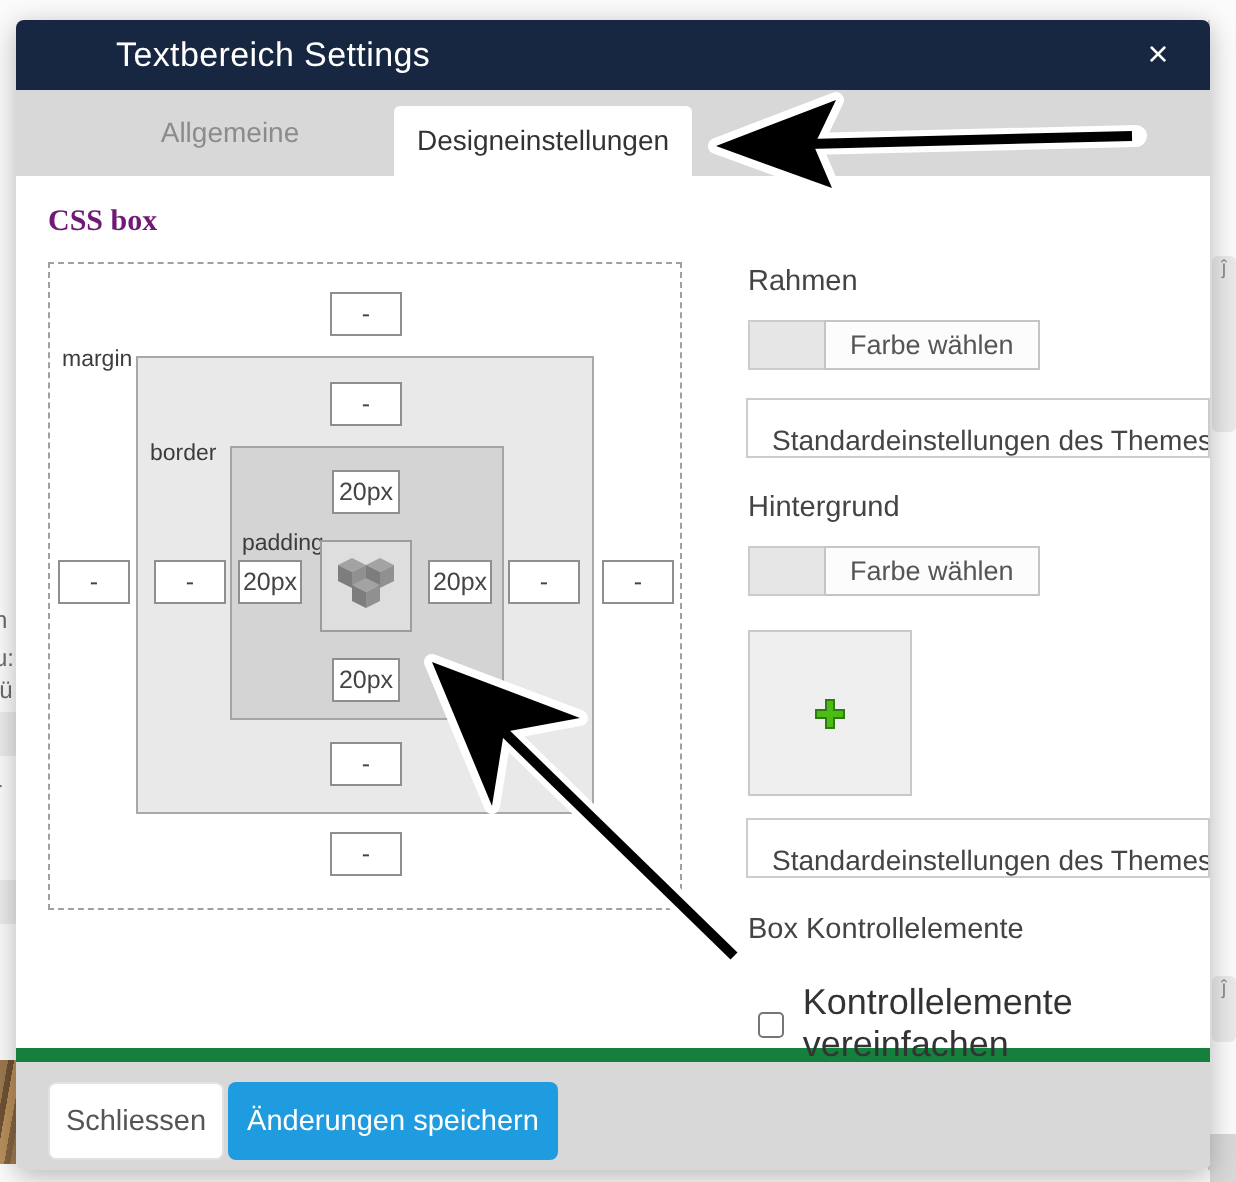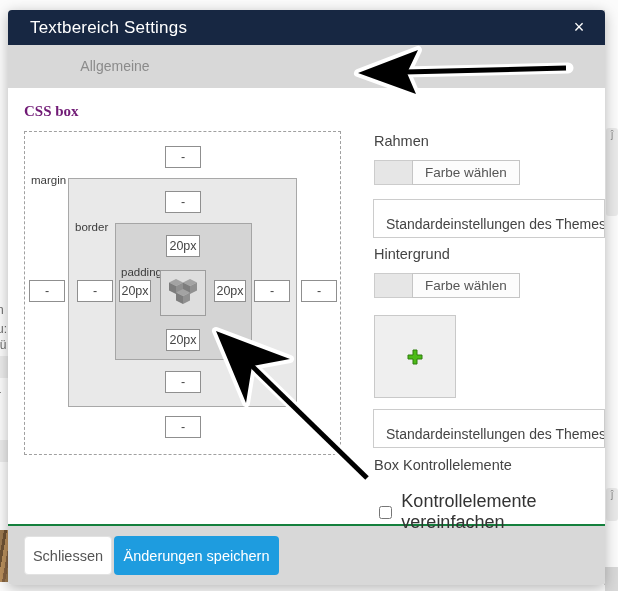--- a/index.html
+++ b/index.html
@@ -20,21 +20,21 @@
   .edge-bottom { position: absolute; left: 605px; top: 567px; width: 13px; height: 24px; background: #d8d8d8; }
 
   
   .modal {
     position: absolute; left: 8px; top: 10px; width: 597px; height: 575px;
     background: #ffffff; border-radius: 4px; box-shadow: 0 3px 14px rgba(0,0,0,.28);
   }
   .modal-header {
     position: absolute; left: 0; top: 0; width: 100%; height: 35px;
     background: #172742; border-radius: 4px 4px 0 0;
-    display: flex; align-items: center;
+    display: flex; align-items: center; padding-left: 28px;
   }
   .modal-title { color: #ffffff; font-size: 17px; font-weight: 400; padding-left: 22px; letter-spacing: .2px; }
   .modal-close {
     position: absolute; right: 13px; top: 0; height: 35px; width: 26px;
     color: #ffffff; font-size: 18px; line-height: 34px; text-align: center; cursor: pointer;
   }
   .tab-bar {
     position: absolute; left: 0; top: 35px; width: 100%; height: 43px;
     background: #d8d8d8;
   }
@@ -42,21 +42,21 @@
     position: absolute; font-size: 14px; text-align: center; cursor: pointer;
   }
   .tab-inactive { left: 32px; top: 0; width: 150px; line-height: 43px; color: #8b8b8b; }
   .tab-active {
     left: 189px; top: 8px; width: 149px; height: 42px; line-height: 35px;
     background: #ffffff; color: #333333; border-radius: 3px 3px 0 0;
   }
   .modal-body { position: absolute; left: 0; top: 78px; width: 100%; height: 436px; background: #ffffff; }
   .modal-footer {
     position: absolute; left: 0; top: 514px; width: 100%; height: 61px;
-    background: #d8d8d8; border-top: 2px solid #15803d; border-radius: 0 0 4px 4px;
+    background: #d8d8d8; border-top: 7px solid #15803d; border-radius: 0 0 4px 4px;
   }
   .btn-close {
     position: absolute; left: 16px; top: 10px; width: 88px; height: 39px;
     background: #ffffff; border: 1px solid #e2e2e2; border-radius: 4px;
     font-size: 14.5px; color: #555555; font-family: "Liberation Sans", sans-serif; cursor: pointer;
   }
   .btn-save {
     position: absolute; left: 106px; top: 10px; width: 165px; height: 39px;
     background: #1e9cdf; border: none; border-radius: 4px;
     font-size: 14.5px; color: #ffffff; font-family: "Liberation Sans", sans-serif; cursor: pointer;
@@ -78,21 +78,21 @@
 
   
   .panel-label { font-size: 14.5px; color: #444444; }
   .color-control { position: absolute; height: 25px; display: flex; }
   .color-swatch { width: 38px; height: 25px; background: #e6e6e6; border: 1px solid #cccccc; border-right: none; }
   .color-btn {
     height: 25px; background: #fcfcfc; border: 1px solid #c5c5c5;
     font-size: 13.5px; color: #555555; padding: 0 12px; font-family: "Liberation Sans", sans-serif; cursor: pointer;
   }
   .theme-btn {
-    position: absolute; width: 232px; height: 39px; background: #ffffff; border: 1px solid #cccccc;
+    position: absolute; width: 232px; height: 30px; background: #ffffff; border: 1px solid #cccccc;
     font-size: 14px; color: #444444; text-align: left; padding: 11px 0 0 12px;
     font-family: "Liberation Sans", sans-serif; cursor: pointer; white-space: nowrap; overflow: hidden;
   }
   .img-picker {
     position: absolute; left: 374px; top: 315px; width: 82px; height: 83px;
     background: #efefef; border: 1px solid #c9c9c9;
     display: flex; align-items: center; justify-content: center; cursor: pointer;
   }
   .chk-row { position: absolute; display: flex; align-items: center; }
   .chk-row input { width: 15px; height: 15px; margin: 0 9px 0 0; accent-color: #ffffff; }
@@ -118,20 +118,21 @@
   <div class="edge-bottom"></div>
 
   <div class="modal">
     <div class="modal-header">
       <div class="modal-title">Textbereich Settings</div>
       <div class="modal-close">×</div>
     </div>
 
     <div class="tab-bar">
       <div class="tab tab-inactive">Allgemeine Einstellungen</div>
+      <div class="tab tab-active">Designeinstellungen</div>
     </div>
 
     <div class="modal-body"></div>
 
     <div class="modal-footer">
       <button class="btn-close">Schliessen</button>
       <button class="btn-save">Änderungen speichern</button>
     </div>
   </div>
 

